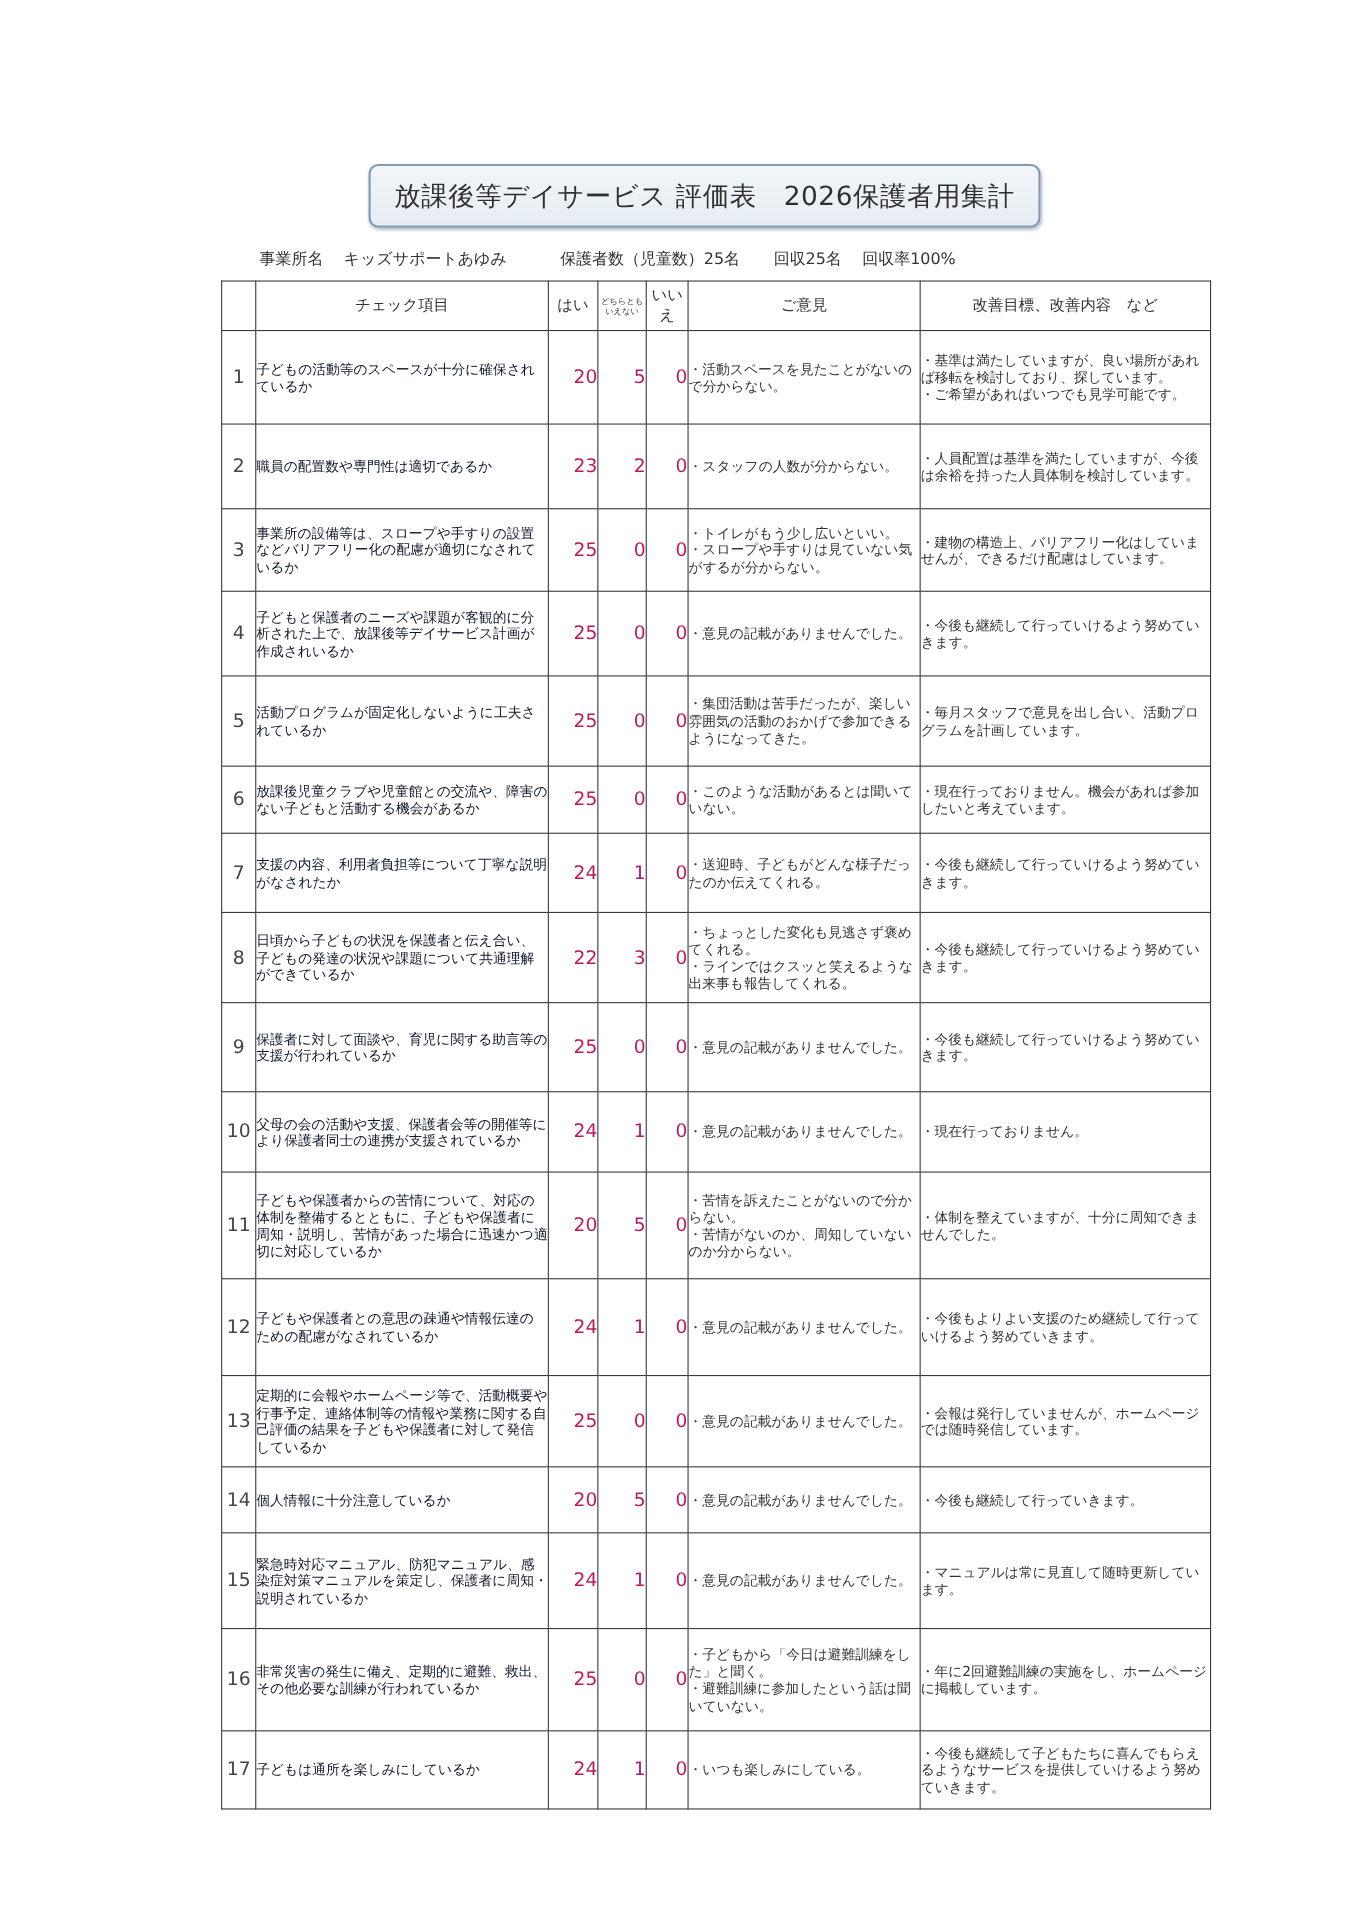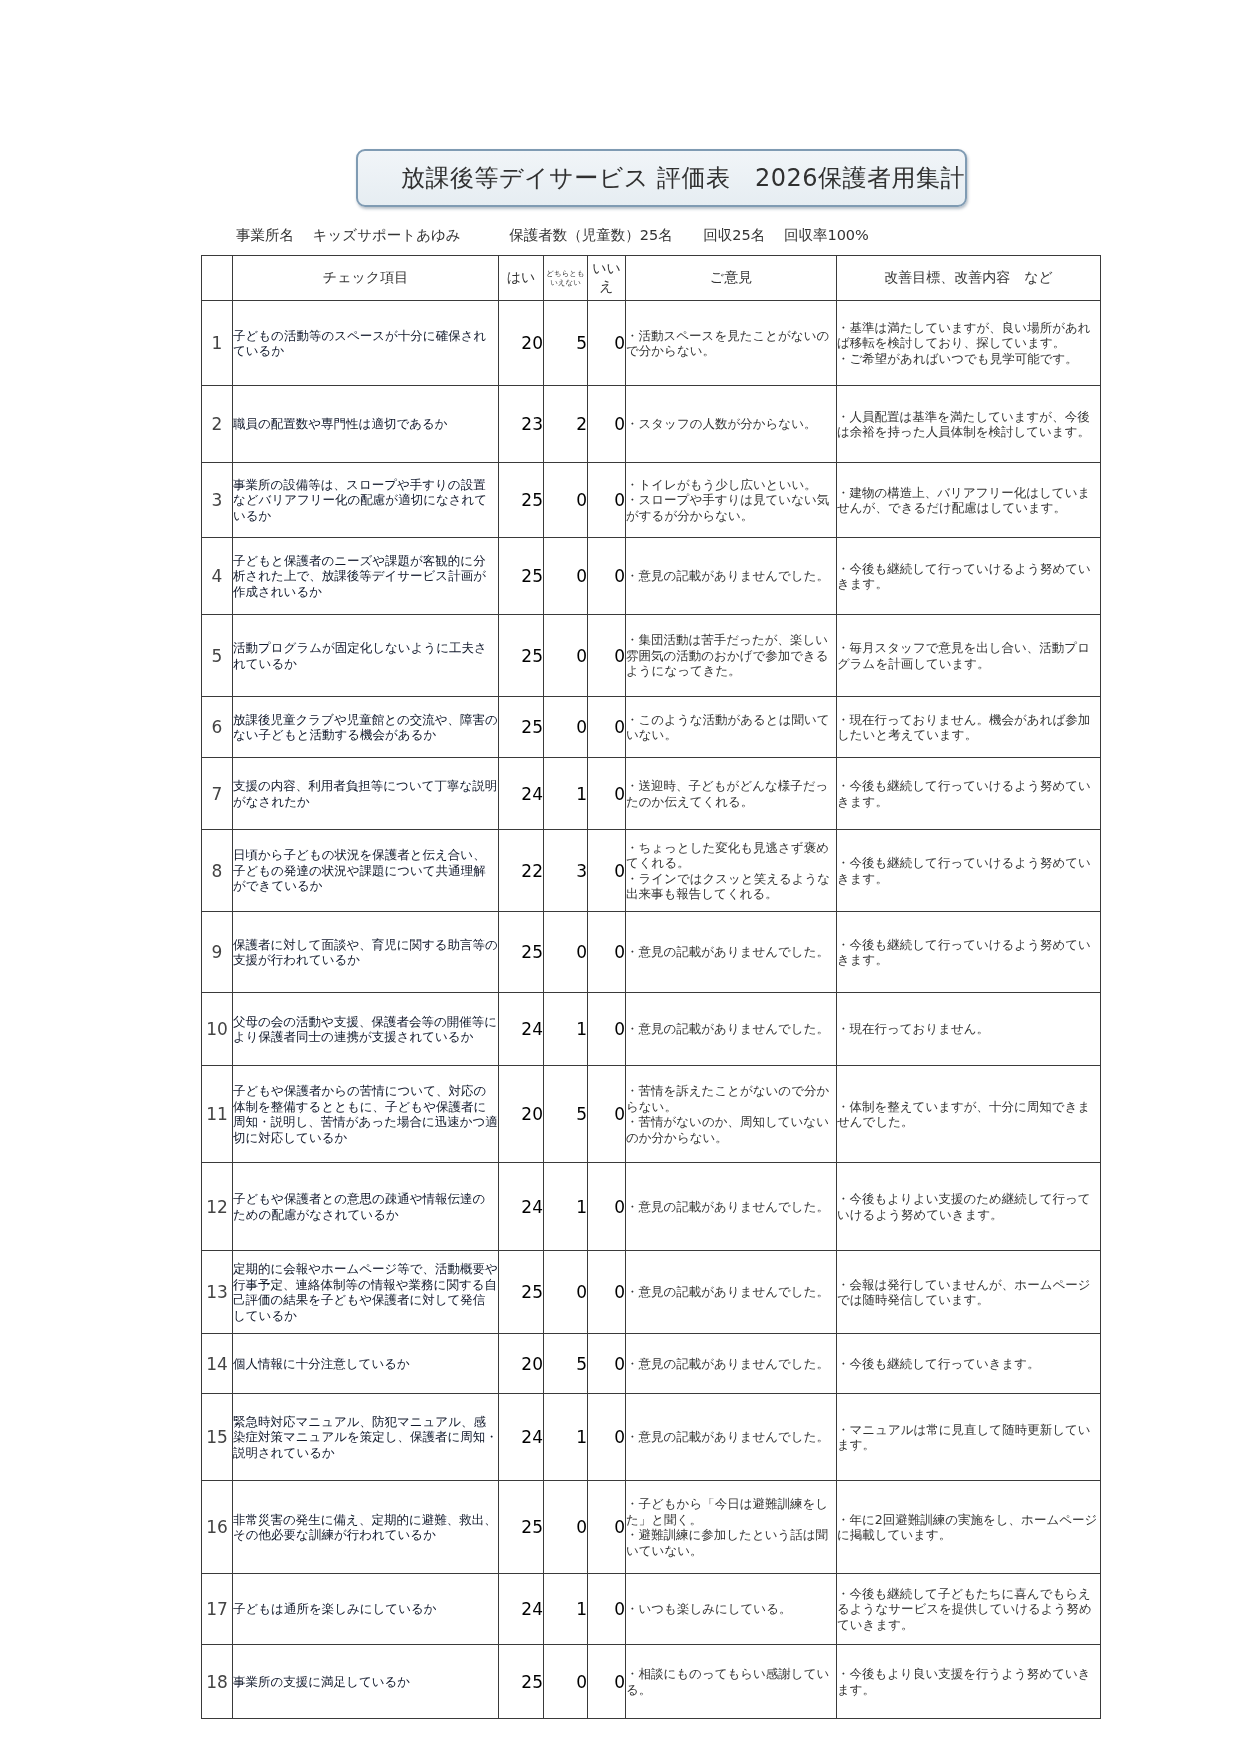--- a/index.html
+++ b/index.html
@@ -1,23 +1,23 @@
 <!DOCTYPE html>
 <html><head>
 <meta charset="utf-8">
 <style>
   html, body { margin: 0; padding: 0; background: #ffffff; }
   body { width: 1241px; height: 1754px; position: relative; overflow: hidden;
          font-family: "DejaVu Sans", "Liberation Sans", sans-serif; color: #2a2a2a; }
   .title-box {
-    position: absolute; left: 356px; top: 149px; width: 607px; height: 54px;
+    position: absolute; left: 335px; top: 149px; width: 607px; height: 54px;
     border: 2px solid #7f9bb3; border-radius: 9px;
     background: linear-gradient(#f1f5f8, #e6edf2);
     box-shadow: 1px 2px 3px rgba(90,110,130,0.45);
-    display: flex; align-items: center; justify-content: flex-end;
+    display: flex; align-items: center; justify-content: center;
   }
   .title-text { font-size: 24px; color: #303030; letter-spacing: 0.5px; white-space: nowrap; }
   .meta-line { position: absolute; top: 226px; left: 236px; font-size: 14.5px; color: #333; white-space: nowrap; }
   .meta-line span { display: inline-block; }
   .meta-office-label { margin-right: 14px; }
   .meta-office-name { margin-right: 44px; }
   .meta-parents { margin-right: 26px; }
   .meta-collected { margin-right: 14px; }
 
   table.eval {
@@ -33,21 +33,21 @@
   col.c-yes { width: 45px; }
   col.c-mid { width: 44px; }
   col.c-no2 { width: 38px; }
   col.c-op { width: 211px; }
   col.c-imp { width: 264px; }
 
   th { font-size: 14px; color: #333; text-align: center; height: 44px; }
   th.mid-h { font-size: 7.5px; line-height: 9px; padding: 0 2px; text-align: center; }
   td.num { text-align: center; font-size: 17px; color: #444; }
   td.q { font-size: 12.5px; line-height: 15.5px; padding: 0 4px 0 3px; color: #0f172a; }
-  td.val { text-align: right; font-size: 17px; padding-right: 3px; color: #000000; }
+  td.val { text-align: right; font-size: 17px; padding-right: 3px; color: #be185d; }
   td.op, td.imp { font-size: 12.5px; line-height: 15.5px; padding: 0 3px 0 4px; color: #333; }
   td.op div, td.imp div { white-space: normal; }
 </style>
 </head>
 <body>
 
 <div class="title-box">
   <span class="title-text">放課後等デイサービス 評価表　2026保護者用集計</span>
 </div>
 
@@ -300,27 +300,14 @@
         <td class="val">24</td>
         <td class="val">1</td>
         <td class="val">0</td>
         <td class="op">
           <div>・いつも楽しみにしている。</div>
         </td>
         <td class="imp">
           <div>・今後も継続して子どもたちに喜んでもらえるようなサービスを提供していけるよう努めていきます。</div>
         </td>
       </tr>
-      <tr style="height: 74px;">
-        <td class="num">18</td>
-        <td class="q">事業所の支援に満足しているか</td>
-        <td class="val">25</td>
-        <td class="val">0</td>
-        <td class="val">0</td>
-        <td class="op">
-          <div>・相談にものってもらい感謝している。</div>
-        </td>
-        <td class="imp">
-          <div>・今後もより良い支援を行うよう努めていきます。</div>
-        </td>
-      </tr>
     </tbody>
 </table>
 
 </body></html>

